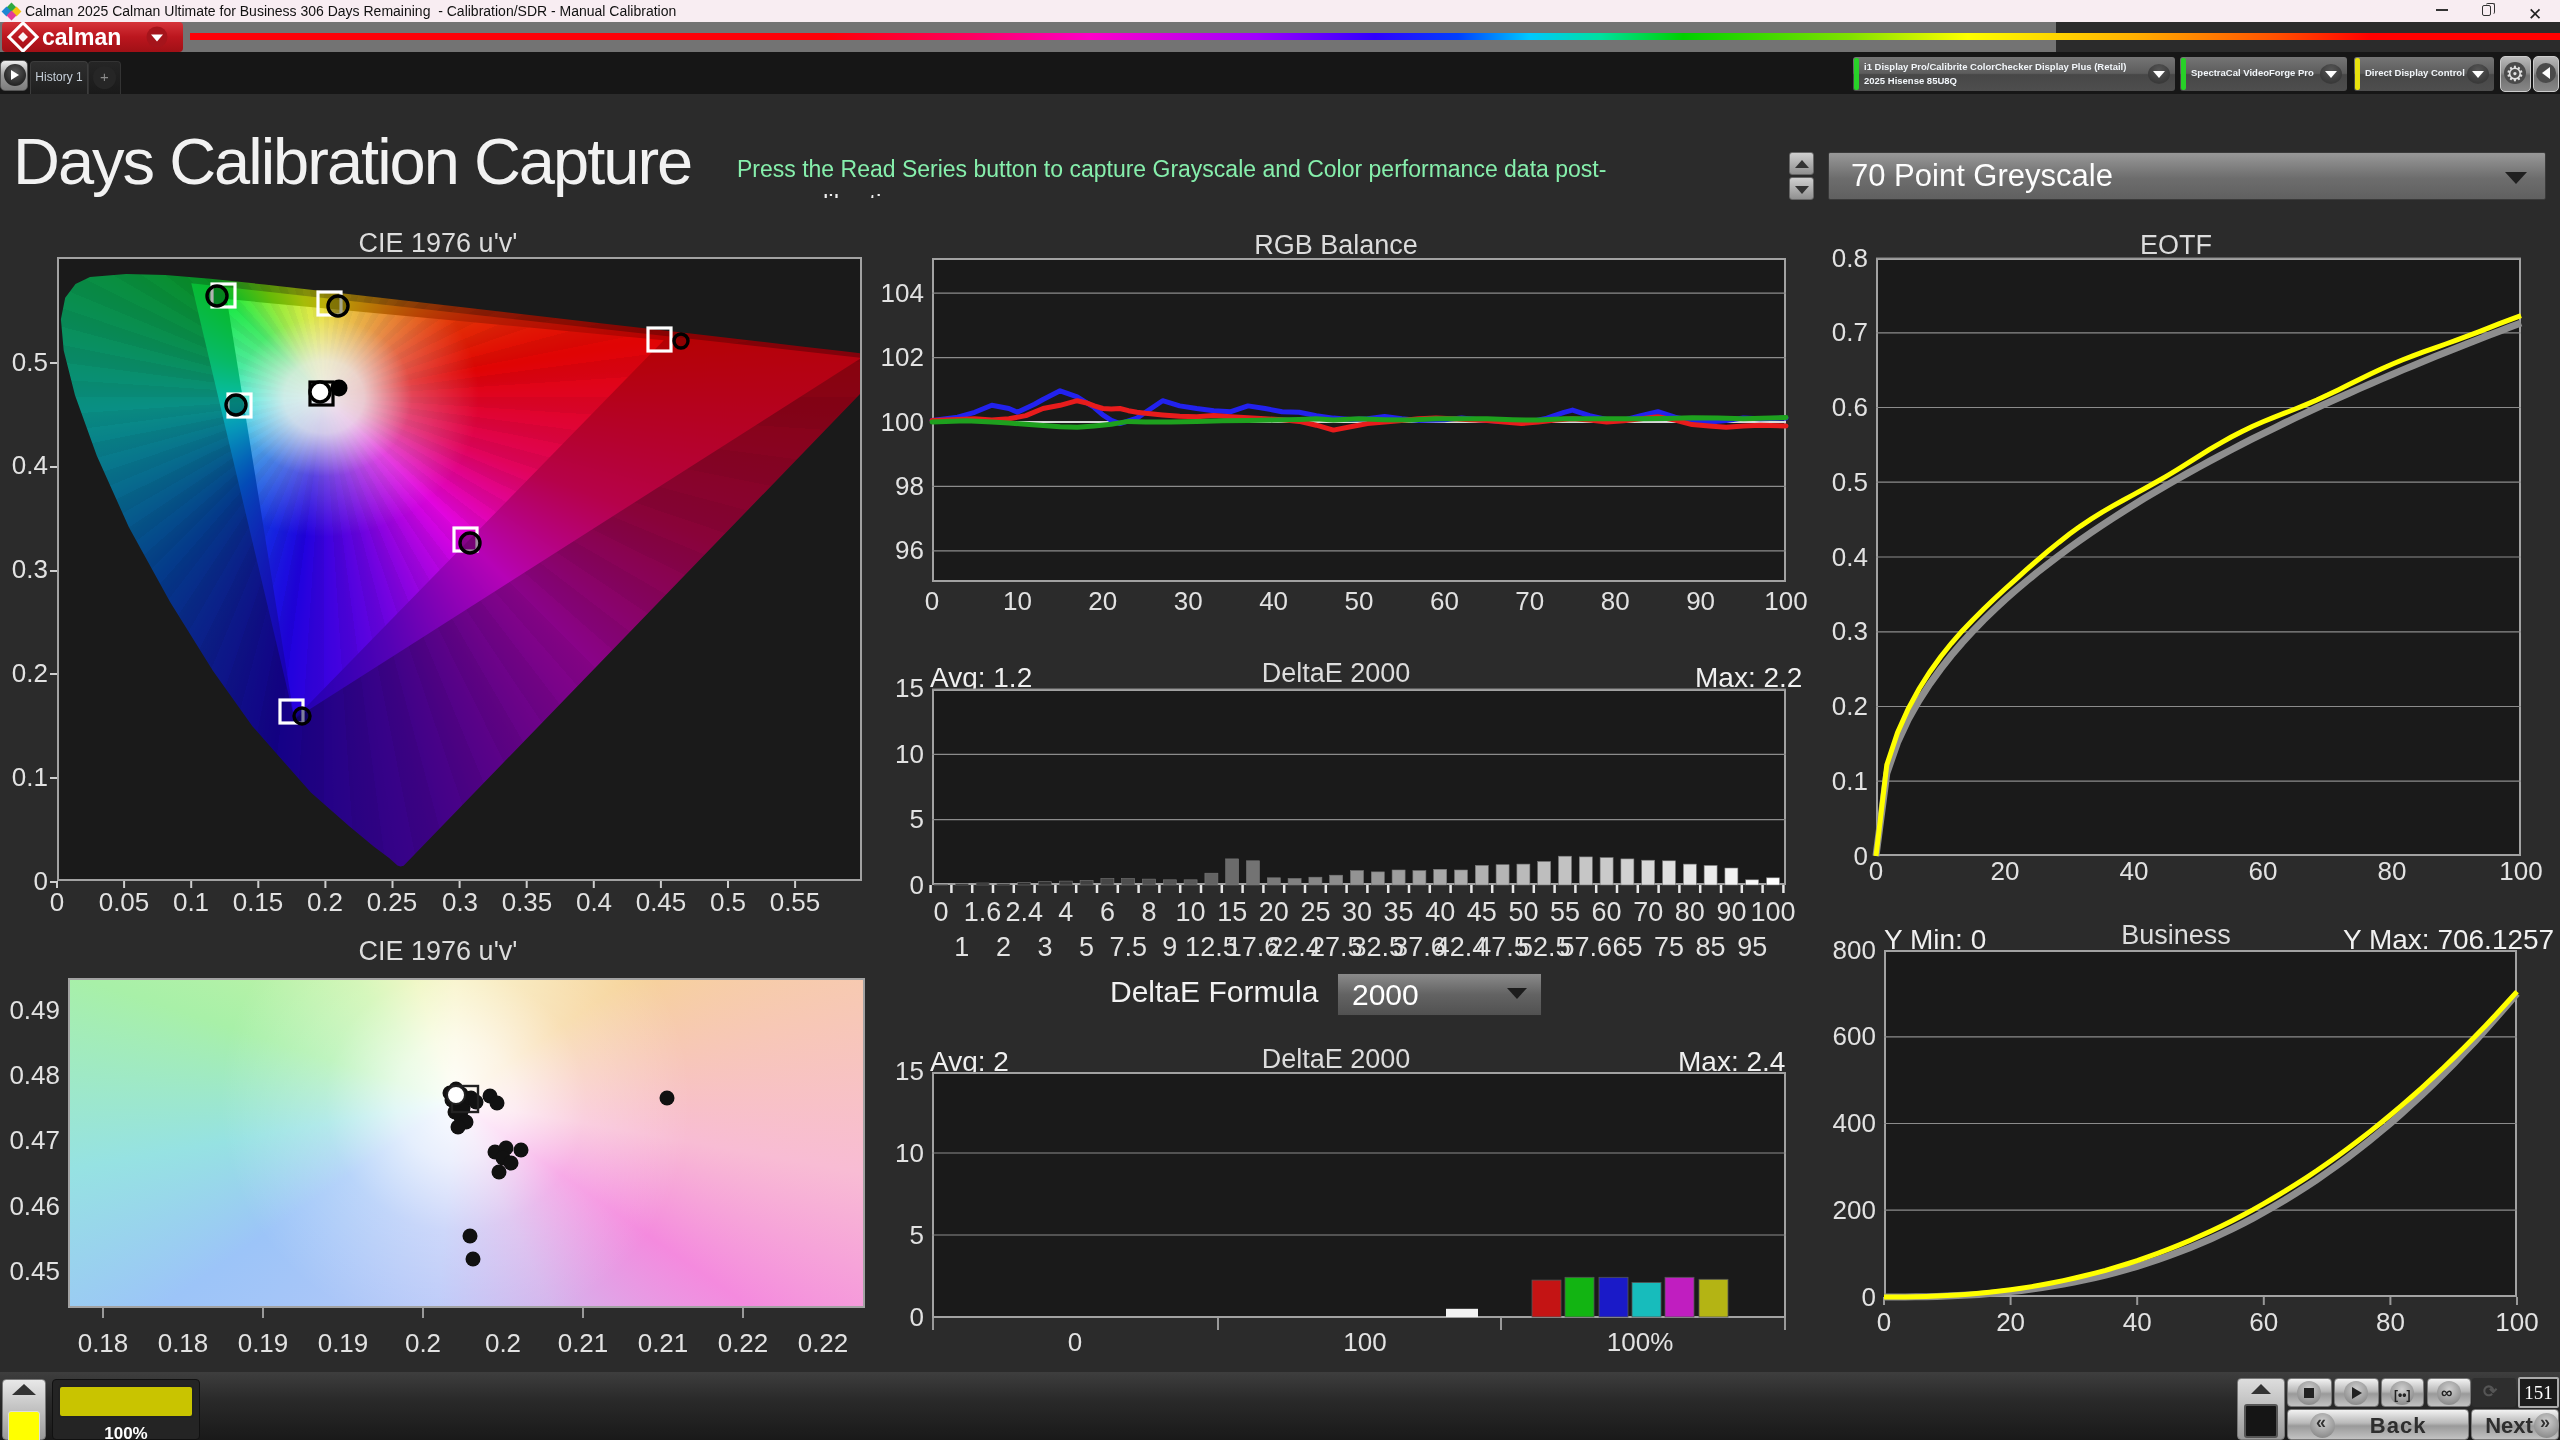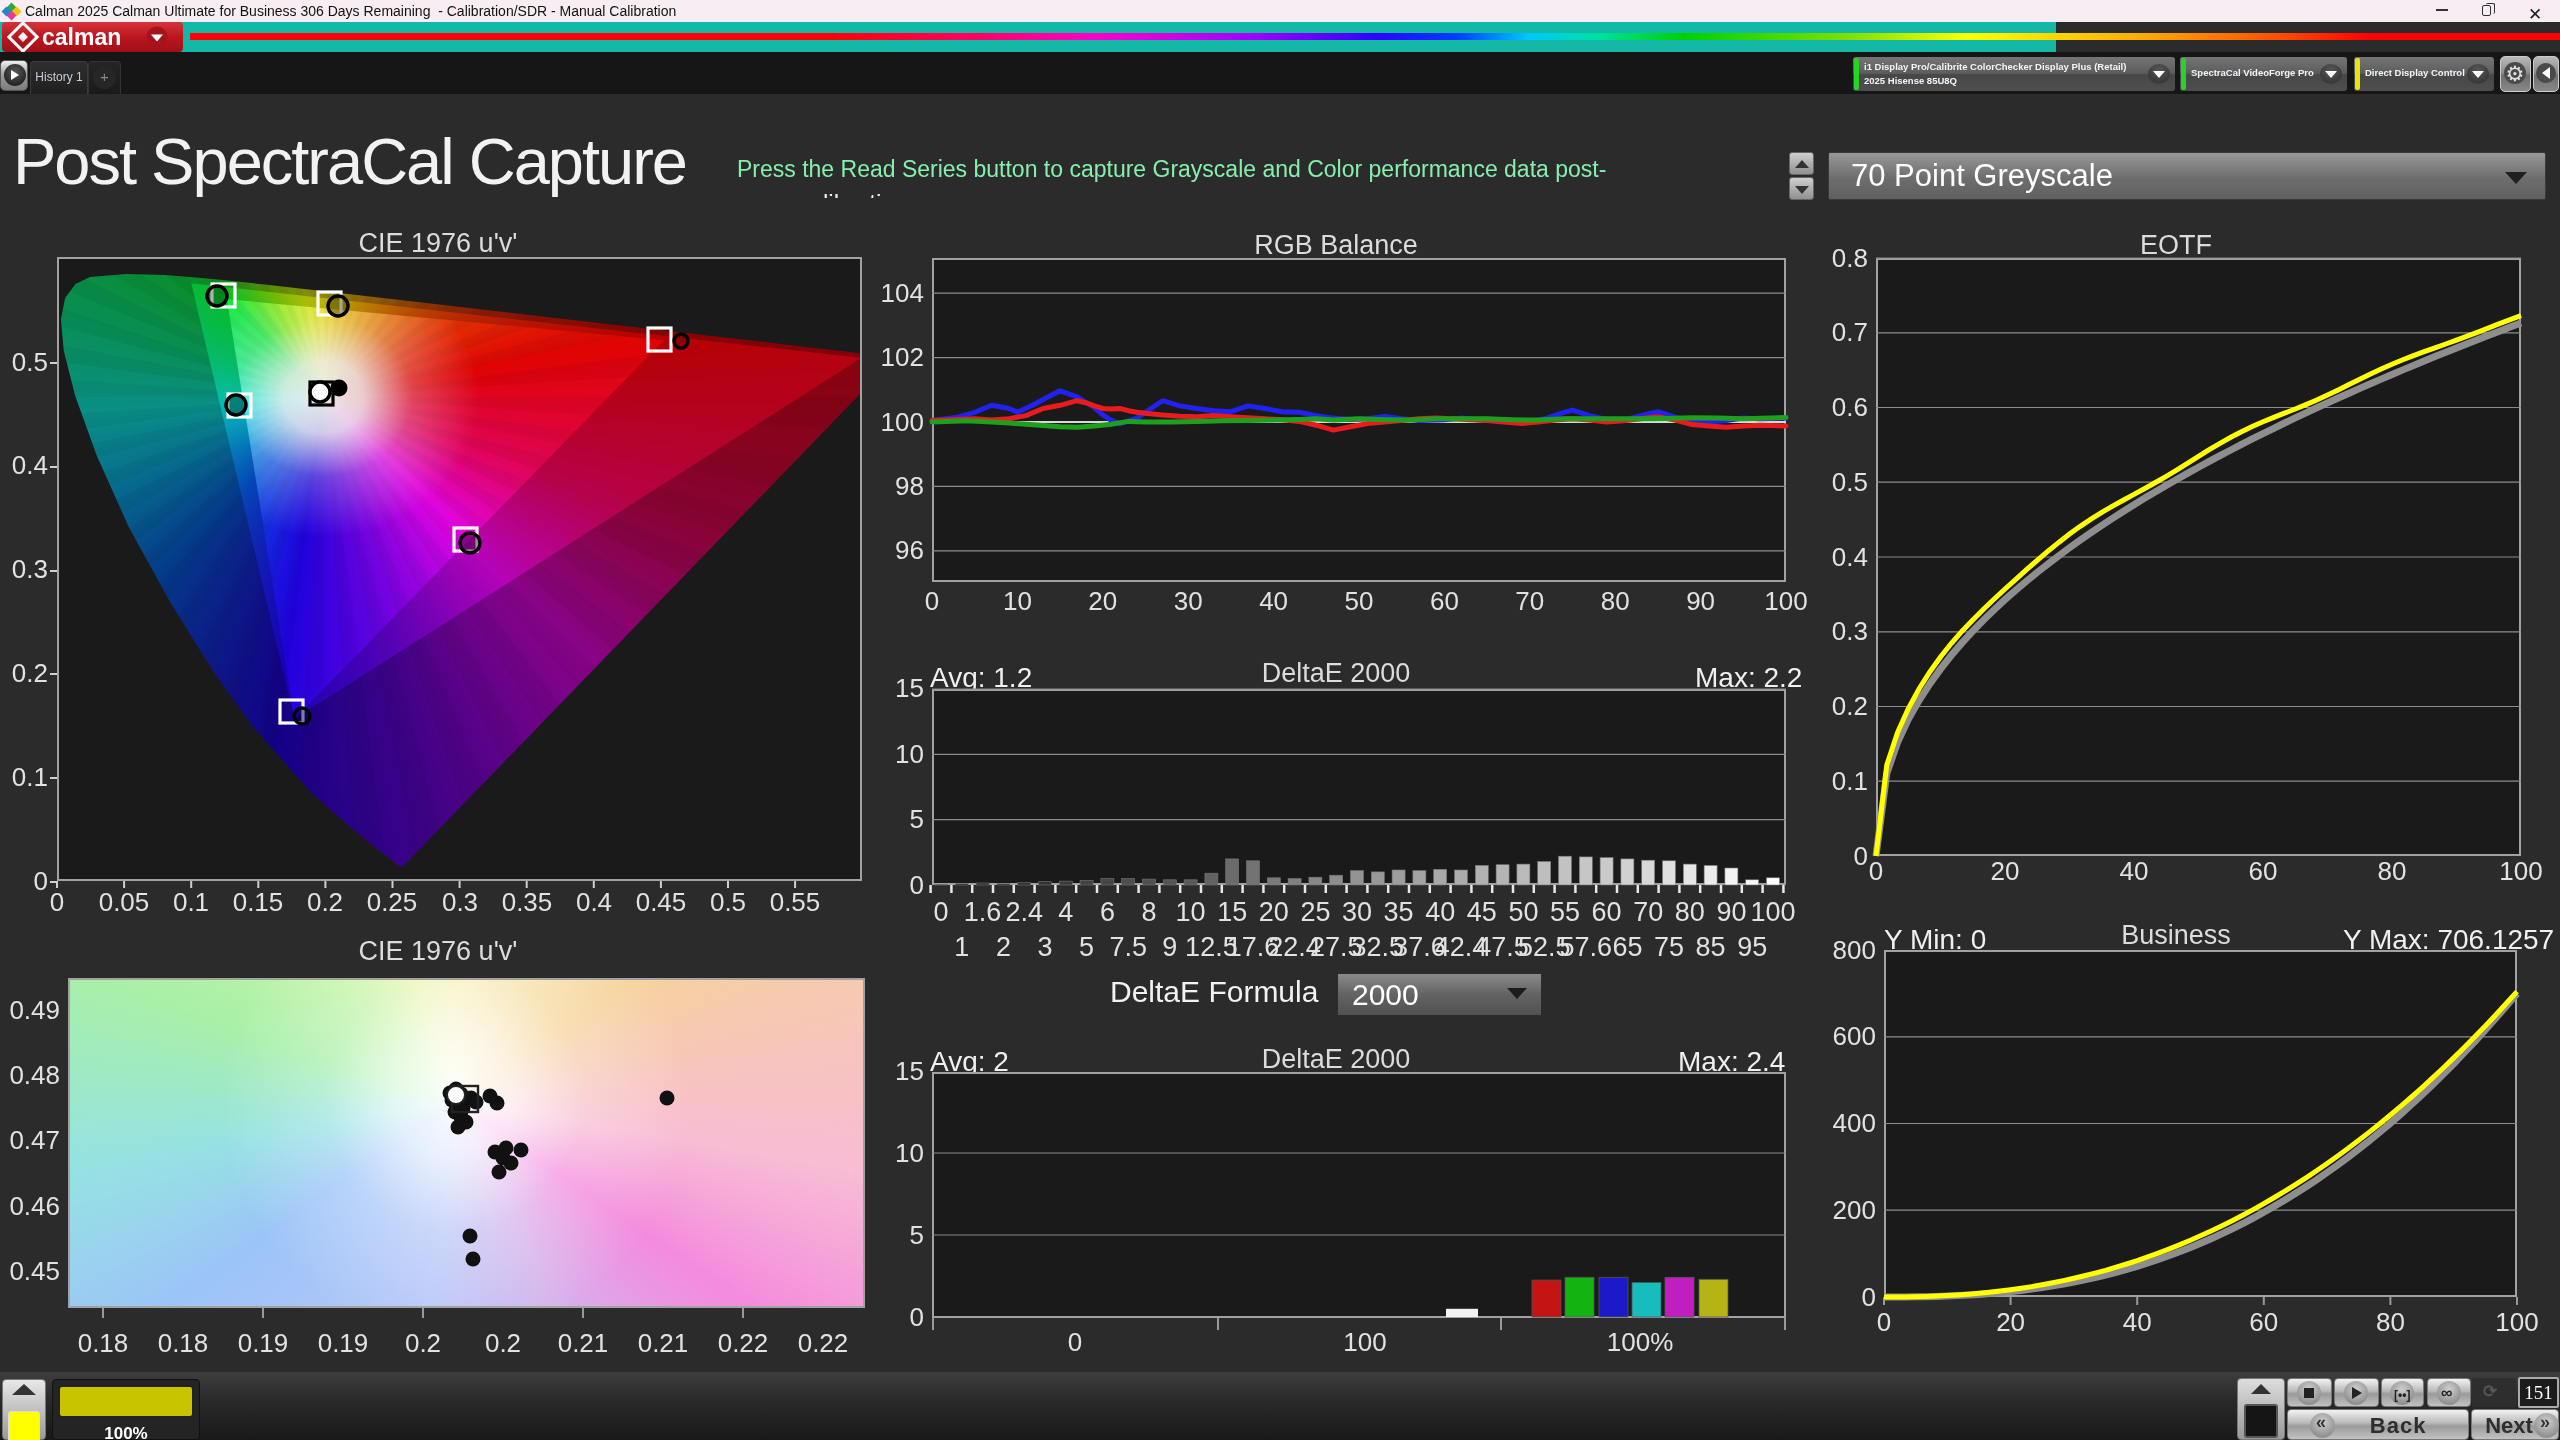--- a/index.html
+++ b/index.html
@@ -1,21 +1,21 @@
 <!DOCTYPE html>
 <html><head><meta charset="utf-8"><style>
 *{margin:0;padding:0;box-sizing:border-box}
 html,body{width:2560px;height:1440px;overflow:hidden;background:#2b2b2b;
  font-family:"Liberation Sans",sans-serif;}
 .abs{position:absolute}
 .titlebar{position:absolute;left:0;top:0;width:2560px;height:22px;background:#f8edf2;color:#111;}
 .titlebar .t{position:absolute;left:25px;top:3px;font-size:14px;color:#111}
 .diamond{position:absolute;width:7px;height:7px;transform:rotate(45deg)}
 .wbtn{position:absolute;top:0;color:#333;font-size:14px}
-.logorow{position:absolute;left:0;top:22px;width:2056px;height:30px;background:#14b8a6}
+.logorow{position:absolute;left:0;top:22px;width:2056px;height:30px;background:#737373}
 .calmanbtn{position:absolute;left:2px;top:0px;width:181px;height:30px;background:linear-gradient(180deg,#d6343a,#bb161e 50%,#a01016);border-radius:4px;}
 .rainbow{position:absolute;left:190px;top:11px;width:2370px;height:7px;background:linear-gradient(90deg,#ff0008 0%,#ff0008 27%,#ff0060 33%,#ff00c8 38%,#a000ff 45%,#3000ff 50%,#0040ff 53.5%,#00c8ff 56.5%,#00e0a0 59.5%,#00d000 63%,#80e000 70%,#ffff00 75%,#ffb000 82%,#ff5000 88%,#ff0000 92%,#ff0000 100%)}
 .tabrow{position:absolute;left:0;top:52px;width:2560px;height:42px;background:#161616}
 .playbtn{position:absolute;left:0;top:8px;width:28px;height:31px;background:linear-gradient(180deg,#efefef,#9a9a9a 50%,#7c7c7c);border-radius:5px;border:1px solid #555}
 .playbtn .c{position:absolute;left:3px;top:3px;width:22px;height:22px;border-radius:50%;background:radial-gradient(circle at 50% 38%,#5a5a5a,#262626 70%)}
 .playbtn .tri{position:absolute;left:10px;top:9px;width:0;height:0;border-left:8px solid #fff;border-top:5px solid transparent;border-bottom:5px solid transparent}
 .tab1{position:absolute;left:30px;top:9px;width:58px;height:33px;background:linear-gradient(180deg,#2e2e2e,#1f1f1f);border:1px solid #3c3c3c;border-bottom:none;border-radius:4px 4px 0 0;color:#c7d0da;font-size:12px;text-align:center;line-height:31px}
 .tab2{position:absolute;left:88px;top:9px;width:33px;height:33px;background:linear-gradient(180deg,#252525,#1a1a1a);border:1px solid #333;border-bottom:none;border-radius:4px 4px 0 0}
 .tab2 .c{position:absolute;left:4px;top:4px;width:23px;height:23px;border-radius:50%;background:#262626;color:#8a8a8a;font-size:15px;text-align:center;line-height:22px}
 .meter{position:absolute;top:57px;height:34px;background:linear-gradient(180deg,#757575,#5c5c5c 48%,#474747 52%,#4e4e4e);border-radius:3px;color:#f2f6fa;font-weight:bold;font-size:9.5px;}
@@ -99,21 +99,21 @@
       <text x="14" y="24" text-anchor="middle" font-size="21" fill="#e0e0e0">⚙</text>
     </svg>
 </div>
 <div class="sqbtn" style="left:2533px;width:26px">
  <svg width="24" height="34">
       <circle cx="12" cy="16" r="10" fill="#4a4a4a"></circle>
       <path d="M8 16 l8 -6 v12 z" fill="#fff"></path>
     </svg>
 </div>
 
-<div class="h1">Post SpectraCal Capture</div>
+<div class="h1">Days Calibration Capture</div>
 <div class="sub">Press the Read Series button to capture Grayscale and Color performance data post-</div>
 <div style="position:absolute;left:797px;top:193px;width:300px;height:5px;overflow:hidden;font-size:24.5px;color:#f0f0f0">
     <div style="margin-top:-4px">calibration.</div>
   </div>
 <div class="spin">
  <div class="b" style="top:0">
       <div style="position:absolute;left:5px;top:7px;border-left:7px solid transparent;border-right:7px solid transparent;border-bottom:8px solid #333"></div>
     </div>
  <div class="b" style="top:25px">
       <div style="position:absolute;left:5px;top:8px;border-left:7px solid transparent;border-right:7px solid transparent;border-top:8px solid #333"></div>

